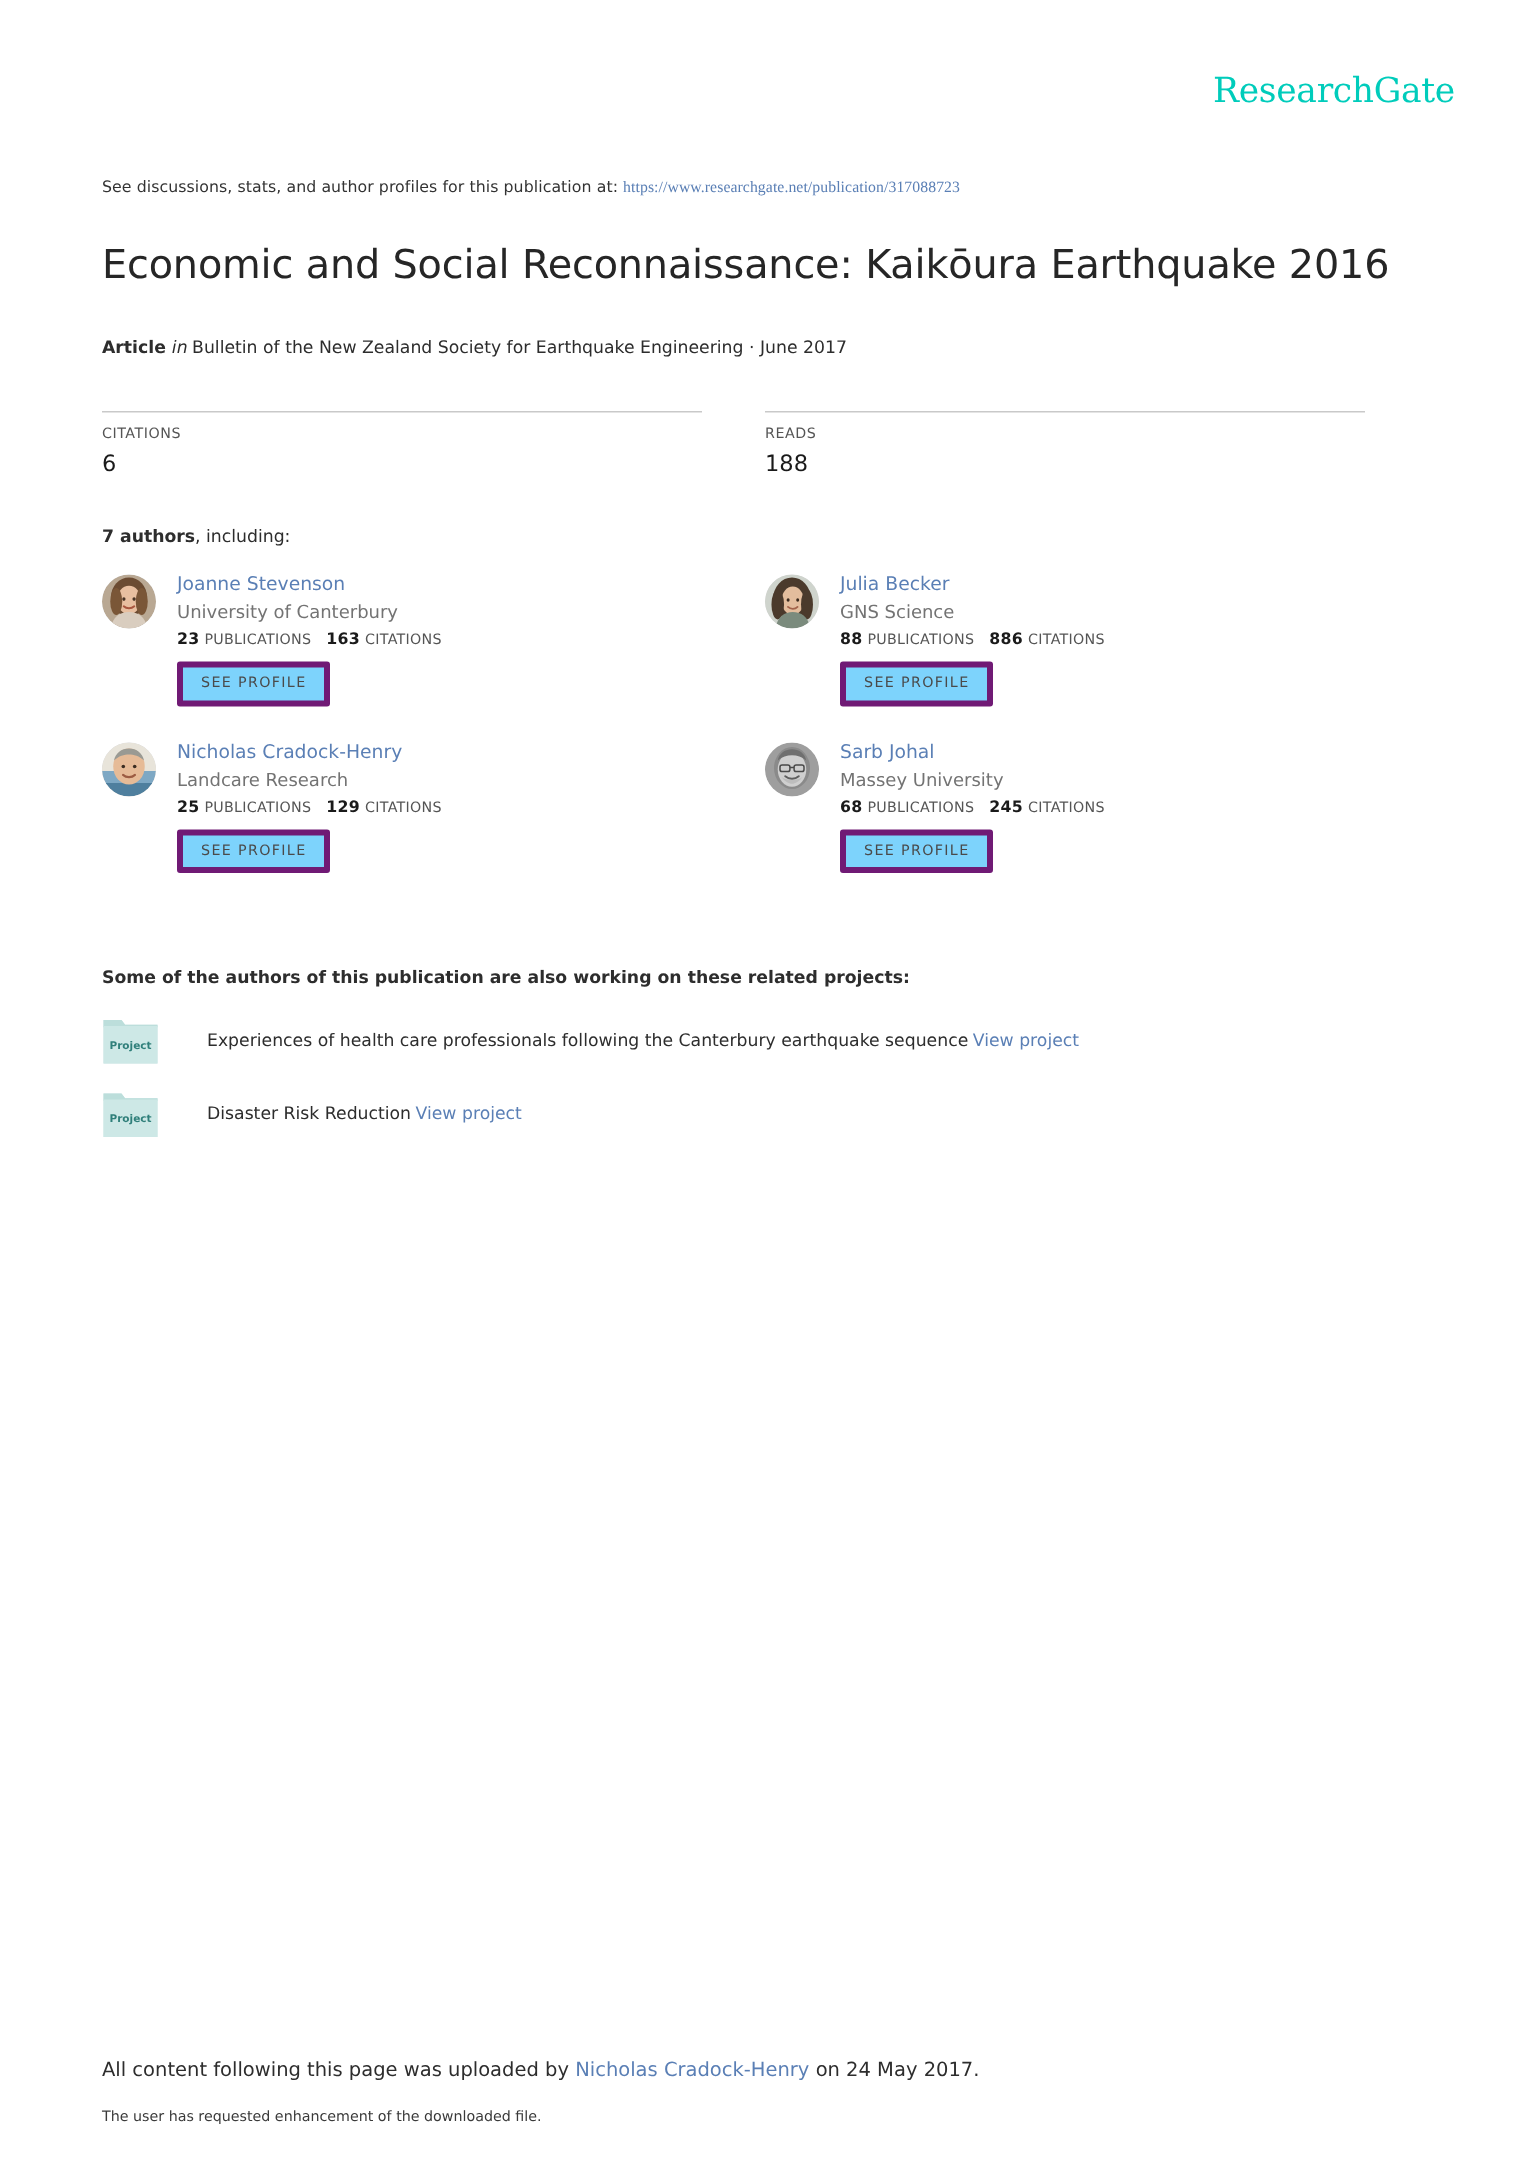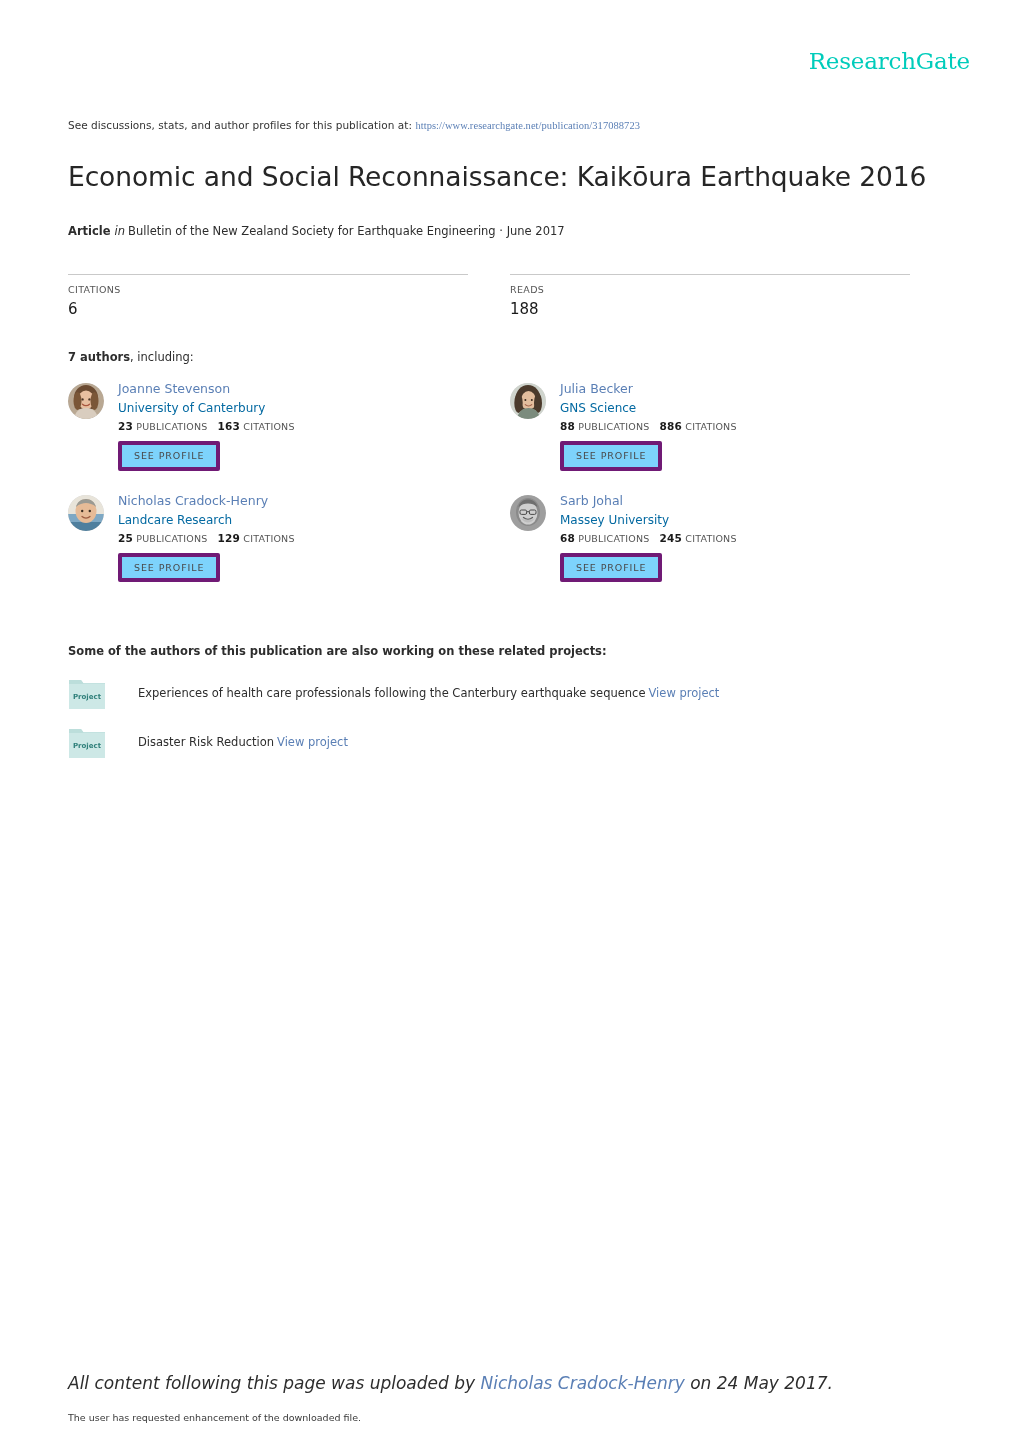--- a/index.html
+++ b/index.html
@@ -151,21 +151,21 @@
   }
   .author-name {
     font-size: 12.5px;
     color: #5a7fb5;
     line-height: 1.35;
     text-decoration: none;
     display: block;
   }
   .author-affil {
     font-size: 12px;
-    color: #0369a1;
+    color: #737373;
     line-height: 1.5;
     margin-top: 1px;
   }
   .author-metrics {
     margin-top: 3px;
     font-size: 9.5px;
     color: #555555;
     letter-spacing: 0.2px;
     white-space: nowrap;
   }
@@ -225,24 +225,23 @@
   }
 
   
   .footer {
     position: absolute;
     left: 68px;
     top: 1371px;
     width: 884px;
   }
   .footer-upload {
-    font-size: 17px;
+    font-size: 13px;
     color: #2d2d2d;
     line-height: 1.5;
-    font-style: italic;
   }
   .footer-upload .uploader {
     color: #5a7fb5;
     text-decoration: none;
   }
   .footer-note {
     margin-top: 14px;
     font-size: 9.5px;
     color: #3a3a3a;
     line-height: 1.5;

